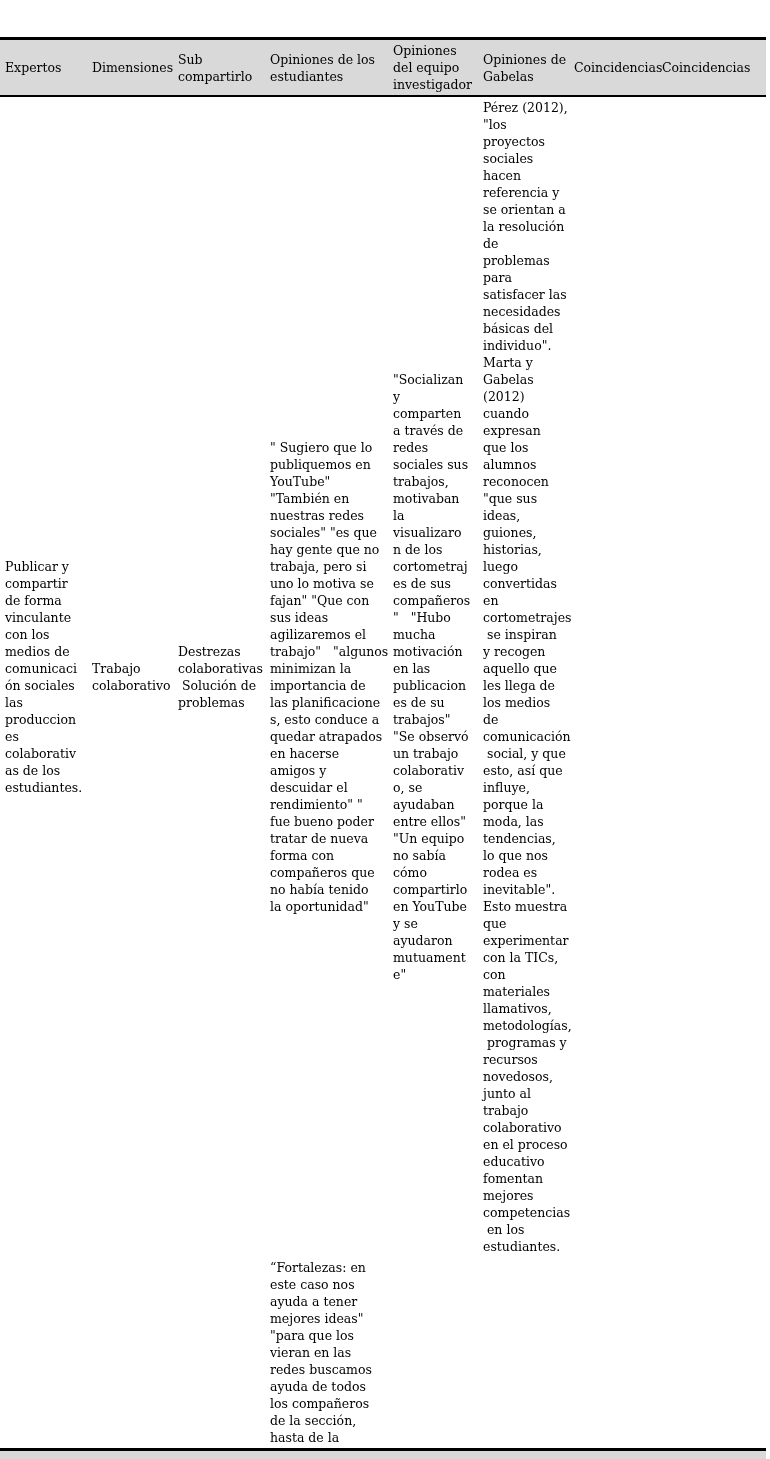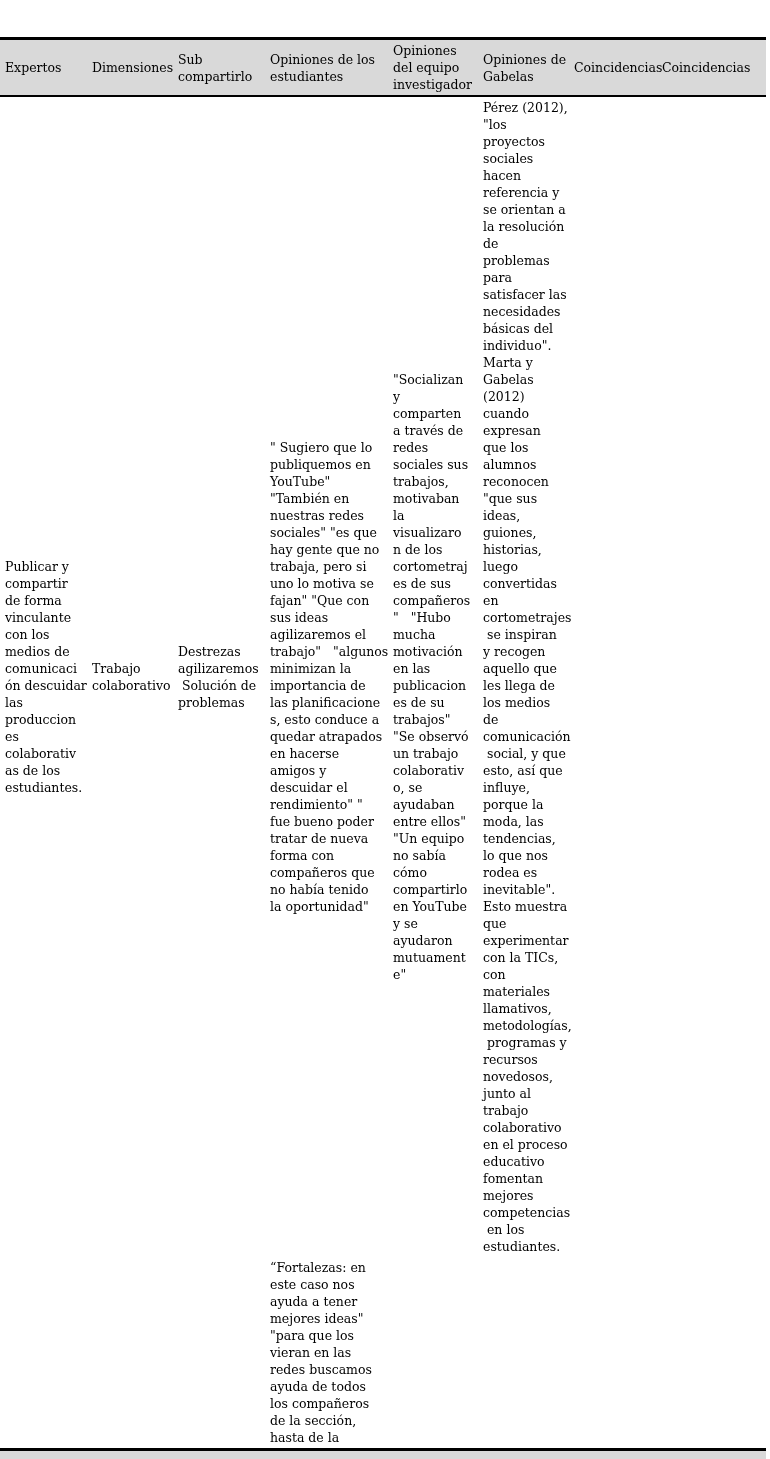--- a/index.html
+++ b/index.html
@@ -78,31 +78,31 @@
     </thead>
     <tbody>
       <tr class="body-row-1">
         <td>Publicar y
 compartir
 de forma
 vinculante
 con los
 medios de
 comunicaci
-ón descuidar
+ón sociales
 las
 produccion
 es
 colaborativ
 as de los
 estudiantes.</td>
         <td>Trabajo
 colaborativo</td>
         <td>Destrezas
-agilizaremos
+colaborativas
  Solución de
 problemas</td>
         <td>" Sugiero que lo
 publiquemos en
 YouTube"
 "También en
 nuestras redes
 sociales" "es que
 hay gente que no
 trabaja, pero si

